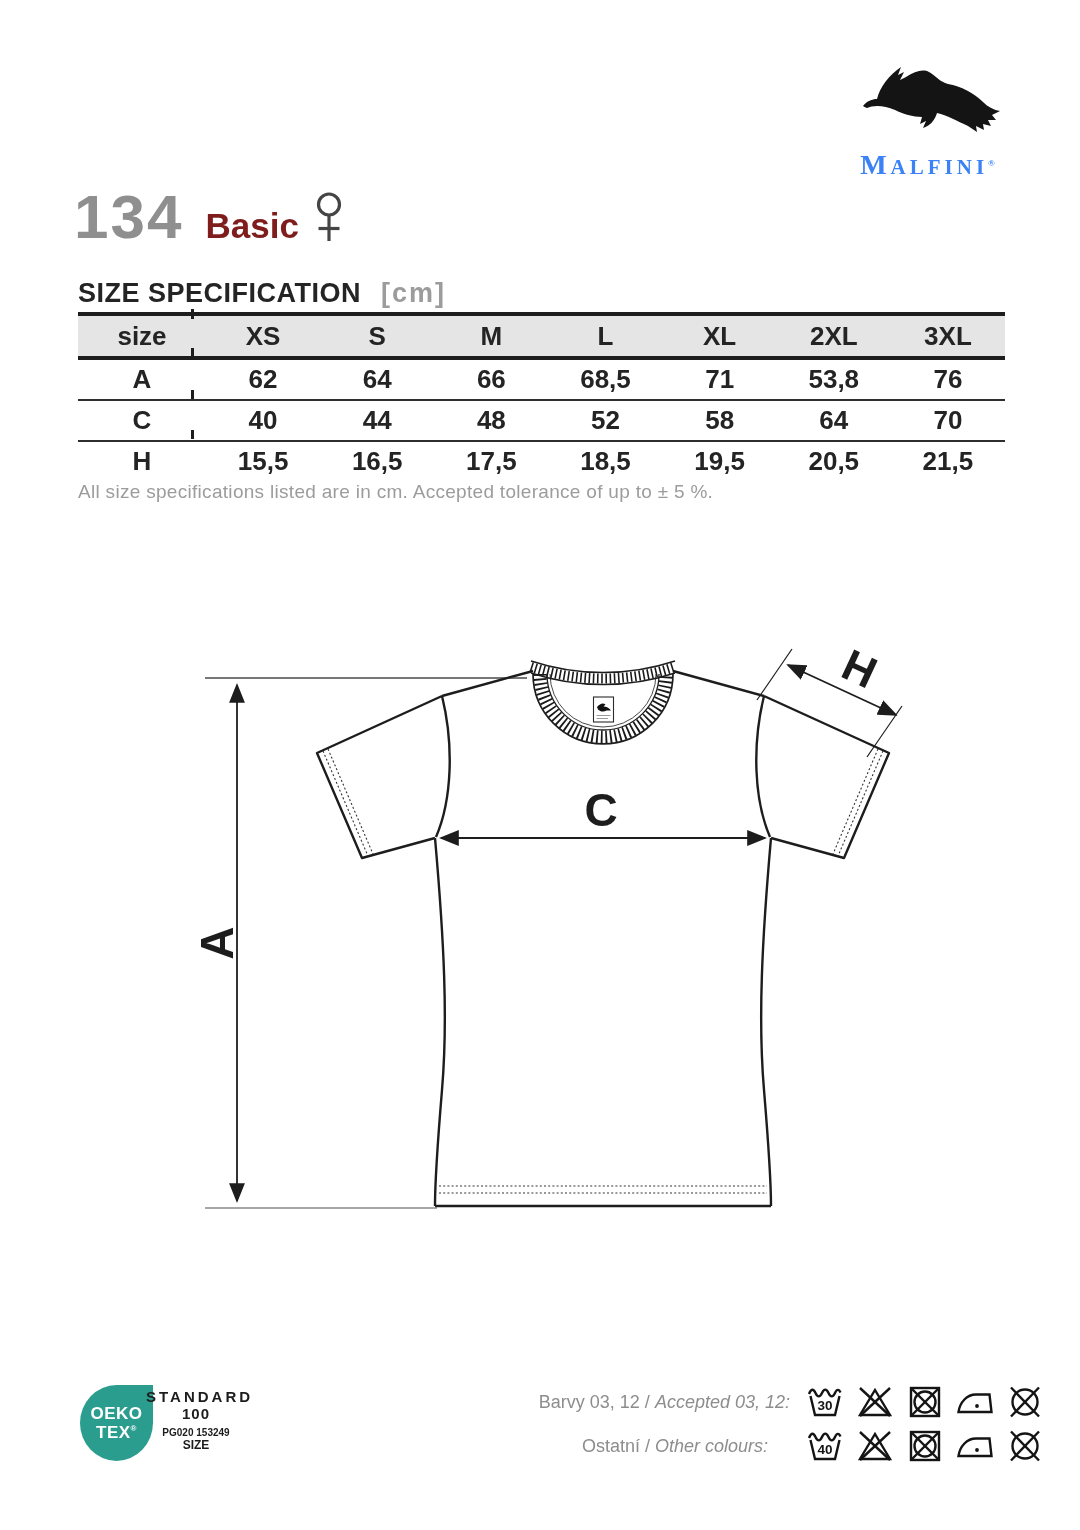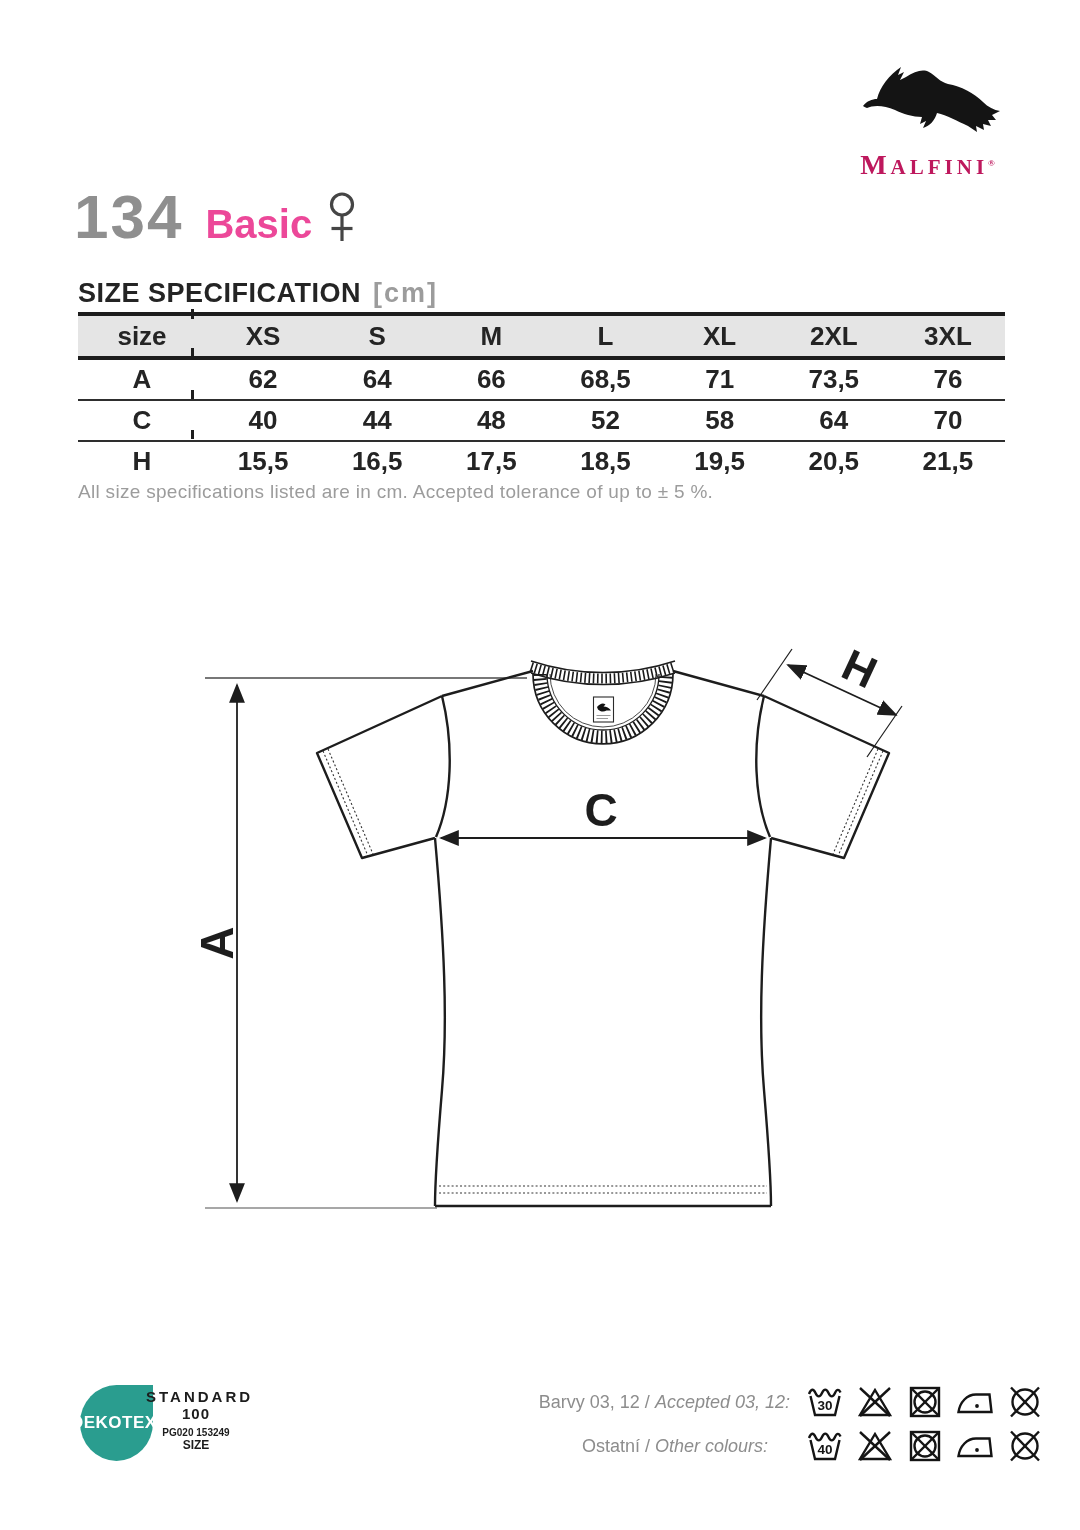--- a/index.html
+++ b/index.html
@@ -6,32 +6,32 @@
   .page {
     position:relative; width:1080px; height:1530px; background:#ffffff;
     font-family:"Liberation Sans", sans-serif; color:#242424; overflow:hidden;
   }
   
   .brand { position:absolute; left:845px; top:55px; width:165px; text-align:center; }
   .brand-eagle { display:block; margin:0 auto; }
   .brand-word {
     display:block; margin-top:2px;
     font-family:"Liberation Serif", serif; font-weight:bold;
-    font-size:21px; letter-spacing:4px; color:#be185d; white-space:nowrap;
+    font-size:21px; letter-spacing:4px; color:#3b82f6; white-space:nowrap;
   }
   .brand-word::first-letter { font-size:28px; }
   .brand-word sup { font-size:9px; letter-spacing:0; vertical-align:super; }
   
   .title-row { position:absolute; left:74px; top:186px; display:flex; align-items:baseline; }
   .product-code { font-size:62px; font-weight:bold; color:#8f8f8f; letter-spacing:2px; line-height:1; }
-  .product-name { font-size:40px; font-weight:bold; color:#ec4899; margin-left:22px; line-height:1; }
+  .product-name { font-size:35px; font-weight:bold; color:#7f1d1d; margin-left:22px; line-height:1; }
   .gender-icon { margin-left:14px; transform:translateY(6px); }
   
   .spec-title { position:absolute; left:78px; top:278px; font-size:27px; font-weight:bold; color:#242424; letter-spacing:0.5px; }
-  .spec-title .unit { color:#9c9c9c; font-weight:bold; margin-left:12px; letter-spacing:2px; }
+  .spec-title .unit { color:#9c9c9c; font-weight:bold; margin-left:20px; letter-spacing:2px; }
   table.size-table { position:absolute; left:78px; top:312px; width:927px; border-collapse:collapse; table-layout:fixed; }
   table.size-table col.first { width:128px; }
   table.size-table th {
     background:#e5e5e5; height:40px; font-size:26px; font-weight:bold; color:#242424;
     border-top:4px solid #1d1d1d; border-bottom:4px solid #1d1d1d; text-align:center; padding:0;margin-top:45px;
   }
   table.size-table td {
     height:39px; font-size:26px; font-weight:bold; color:#242424; text-align:center; padding:0;
     border-bottom:2px solid #2e2e2e;
   }
@@ -41,21 +41,21 @@
   .tick2 { top:348px; height:11px; }
   .tick3 { top:390px; height:9px; }
   .tick4 { top:430px; height:9px; }
   .size-note { position:absolute; left:78px; top:481px; font-size:19px; color:#9c9c9c; letter-spacing:0.3px; }
   
   .drawing { position:absolute; left:180px; top:640px; }
   
   .oeko-badge {
     position:absolute; left:80px; top:1385px; width:73px; height:76px;
     background:#2a9d8f; border-radius:55% 0 55% 55%;
-    display:flex; justify-content:center; align-items:center;
+    display:flex; flex-direction:column; justify-content:center; align-items:center;
     color:#ffffff; font-weight:bold; font-size:17px; line-height:1.12; letter-spacing:0.5px;
   }
   .oeko-badge sup { font-size:8px; }
   .standard-block { position:absolute; left:146px; top:1388px; width:100px; text-align:center; color:#1c1c1c; }
   .standard-word { font-size:15px; font-weight:bold; letter-spacing:3px; }
   .standard-number { font-size:15px; font-weight:bold; letter-spacing:1px; }
   .cert-code { font-size:10px; font-weight:bold; margin-top:5px; }
   .cert-org { font-size:12px; font-weight:bold; }
   
   .care-label { position:absolute; width:260px; text-align:right; font-size:18px; color:#8d8d8d; white-space:nowrap; }
@@ -123,21 +123,21 @@
       </tr>
     </thead>
     <tbody>
       <tr>
         <td>A</td>
         <td>62</td>
         <td>64</td>
         <td>66</td>
         <td>68,5</td>
         <td>71</td>
-        <td>73,5</td>
+        <td>53,8</td>
         <td>76</td>
       </tr>
       <tr>
         <td>C</td>
         <td>40</td>
         <td>44</td>
         <td>48</td>
         <td>52</td>
         <td>58</td>
         <td>64</td>

